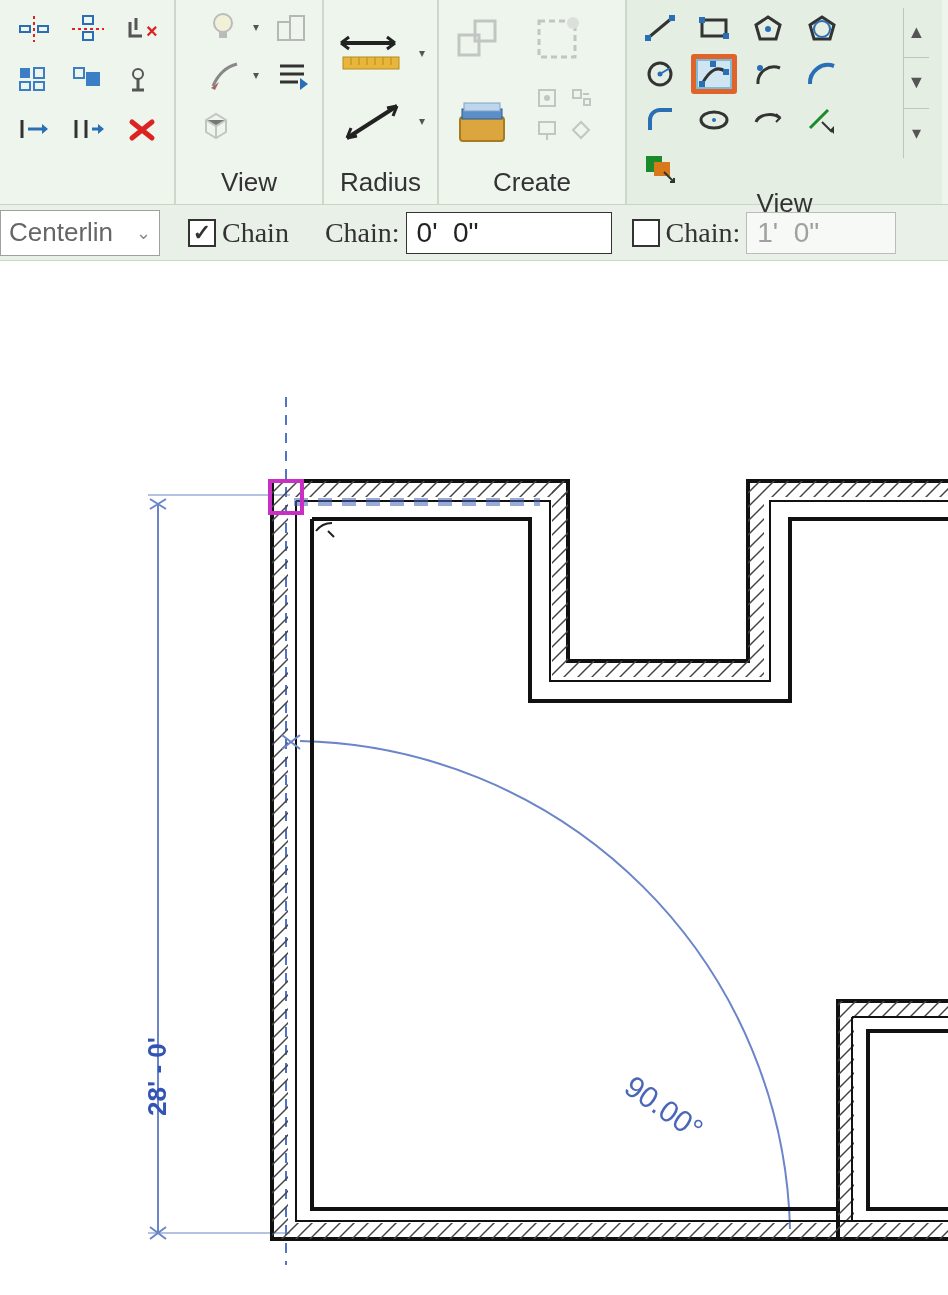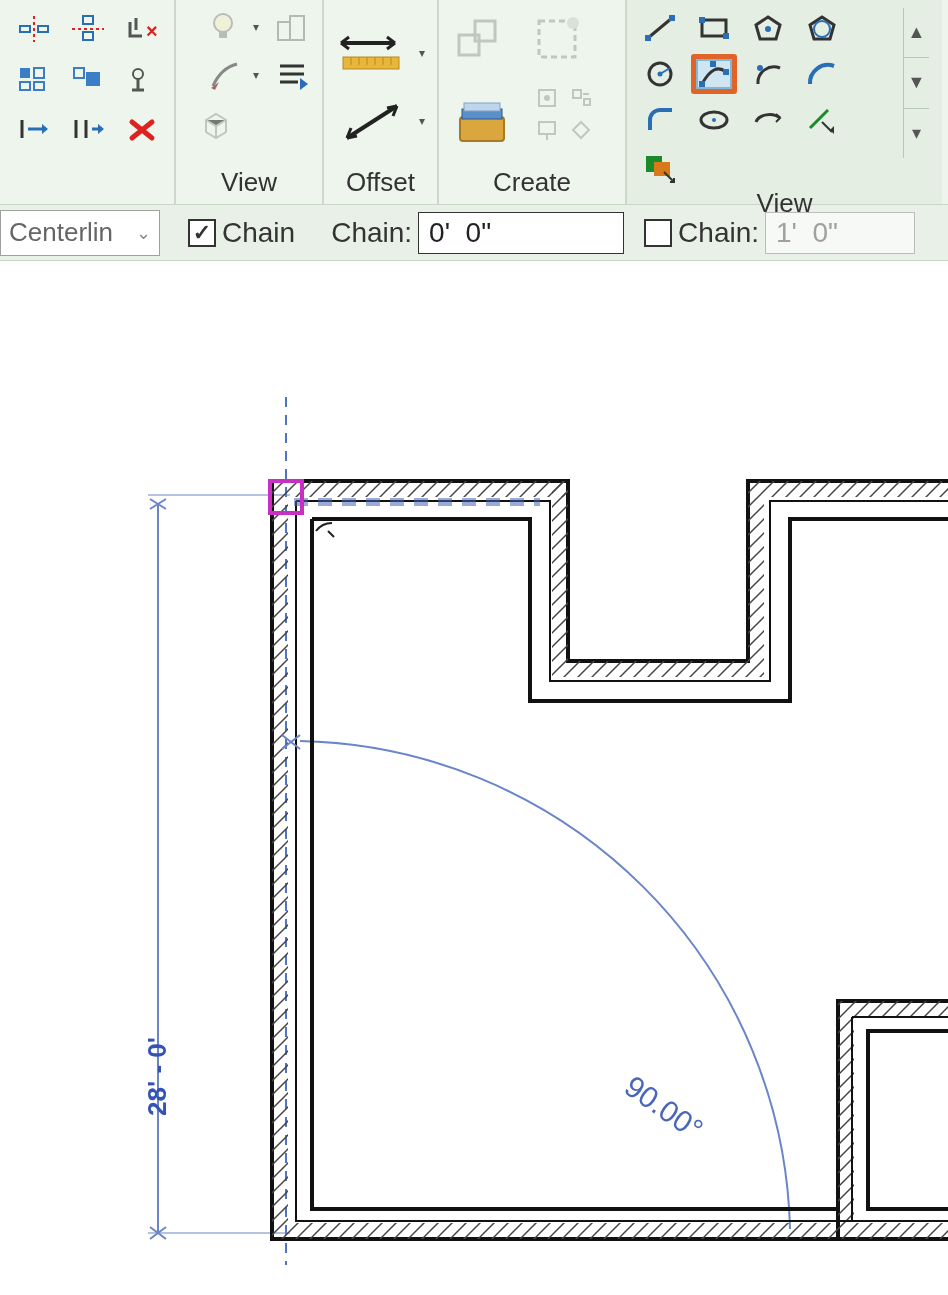--- a/index.html
+++ b/index.html
@@ -113,21 +113,21 @@
   .loc-combo .chev { color:#888; font-size:18px; }
   .chk {
     width:28px; height:28px;
     border:2px solid #333; background:#fff;
     display:inline-flex; align-items:center; justify-content:center;
     margin-right:6px;
     font-size:22px; font-weight:bold; line-height:1;
   }
   .chk.unchecked { color:transparent; }
   .options-bar .grp { display:flex; align-items:center; margin-left:28px; }
-  .options-bar .lbl { margin-right:6px; }
+  .options-bar .lbl { margin-right:6px;font-family:Liberation Serif, serif; }
   .txt-in {
     width:206px; height:42px;
     background:#fff; border:1px solid #333;
     padding:0 10px; font-size:28px; color:#222;
   }
   .txt-in.dis { color:#a0a0a0; border-color:#bbb; background:#f7f9f6;}
   .options-bar .grp.offset{ margin-left:30px; }
   .options-bar .grp.radius{ margin-left:20px; }
   .options-bar .grp.radius .txt-in{ width:150px; }
 
@@ -302,21 +302,21 @@
       </div>
       <div class="btn" style="height:60px;">
         <svg width="80" height="50">
           <line x1="14" y1="42" x2="64" y2="10" stroke="#222" stroke-width="4"></line>
           <path d="M14 42 L24 40 M14 42 L18 32" stroke="#222" stroke-width="3"></path>
           <path d="M64 10 L54 12 M64 10 L60 20" stroke="#222" stroke-width="3"></path>
         </svg>
         <span class="dd-arrow" style="right:-8px;">▾</span>
       </div>
     </div>
-    <div class="label">Offset</div>
+    <div class="label">Radius</div>
   </div>
 
   <div class="panel p4">
     <div class="icons">
       <div class="btn big" style="opacity:.5">
         <svg width="60" height="60">
             <rect x="8" y="24" width="20" height="20" fill="none" stroke="#999" stroke-width="3"></rect>
             <rect x="24" y="10" width="20" height="20" fill="none" stroke="#999" stroke-width="3"></rect>
           </svg>
       </div>

